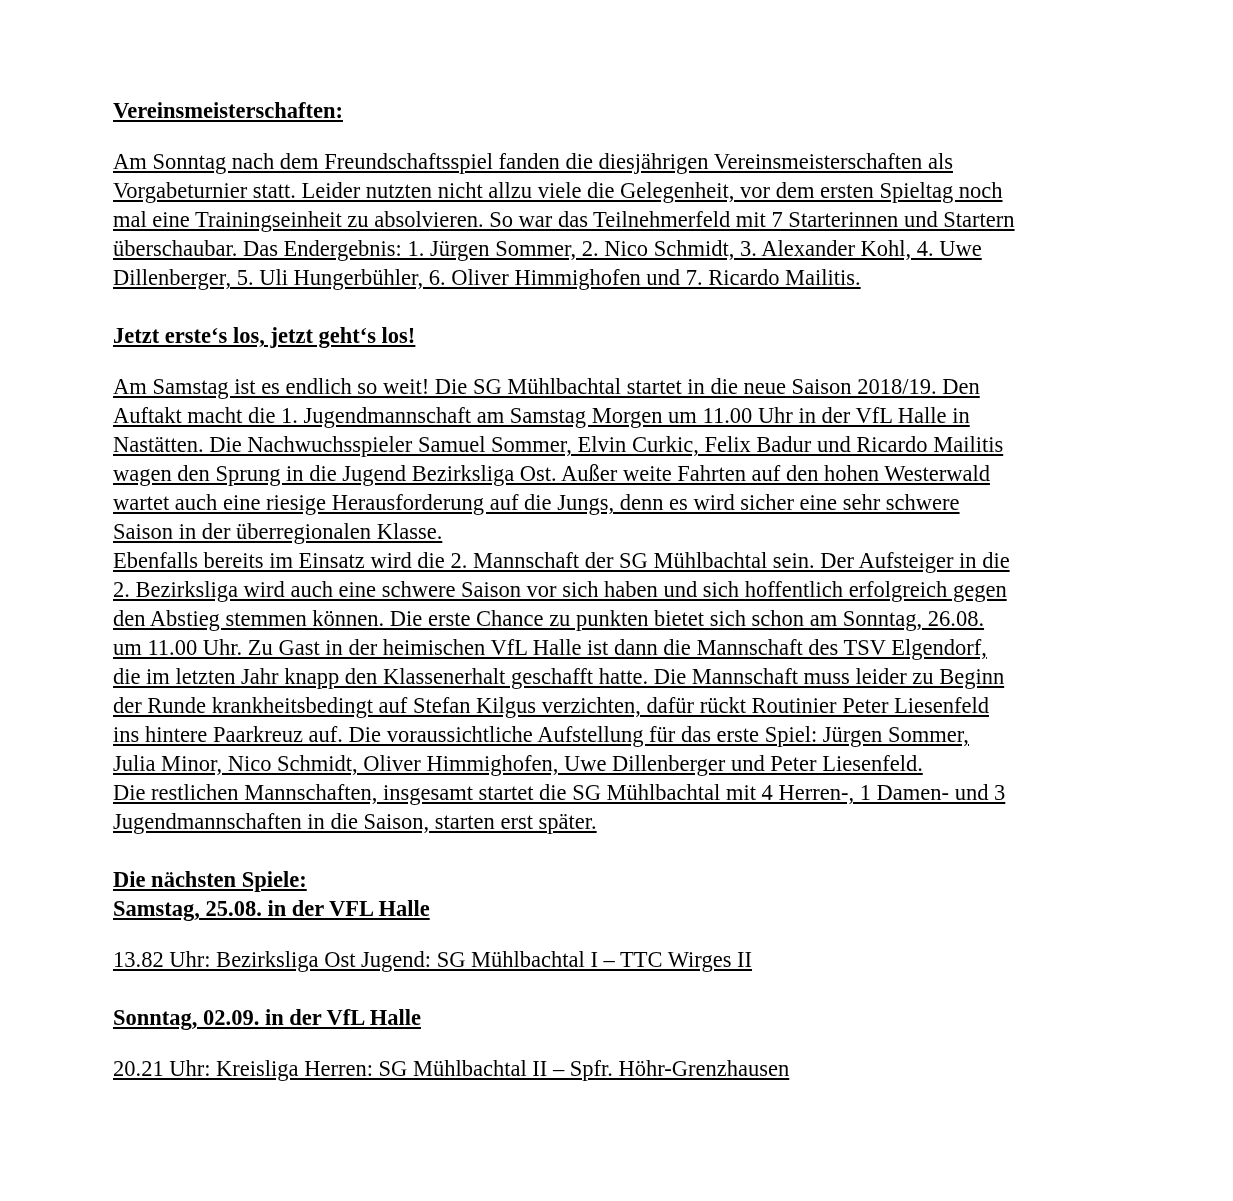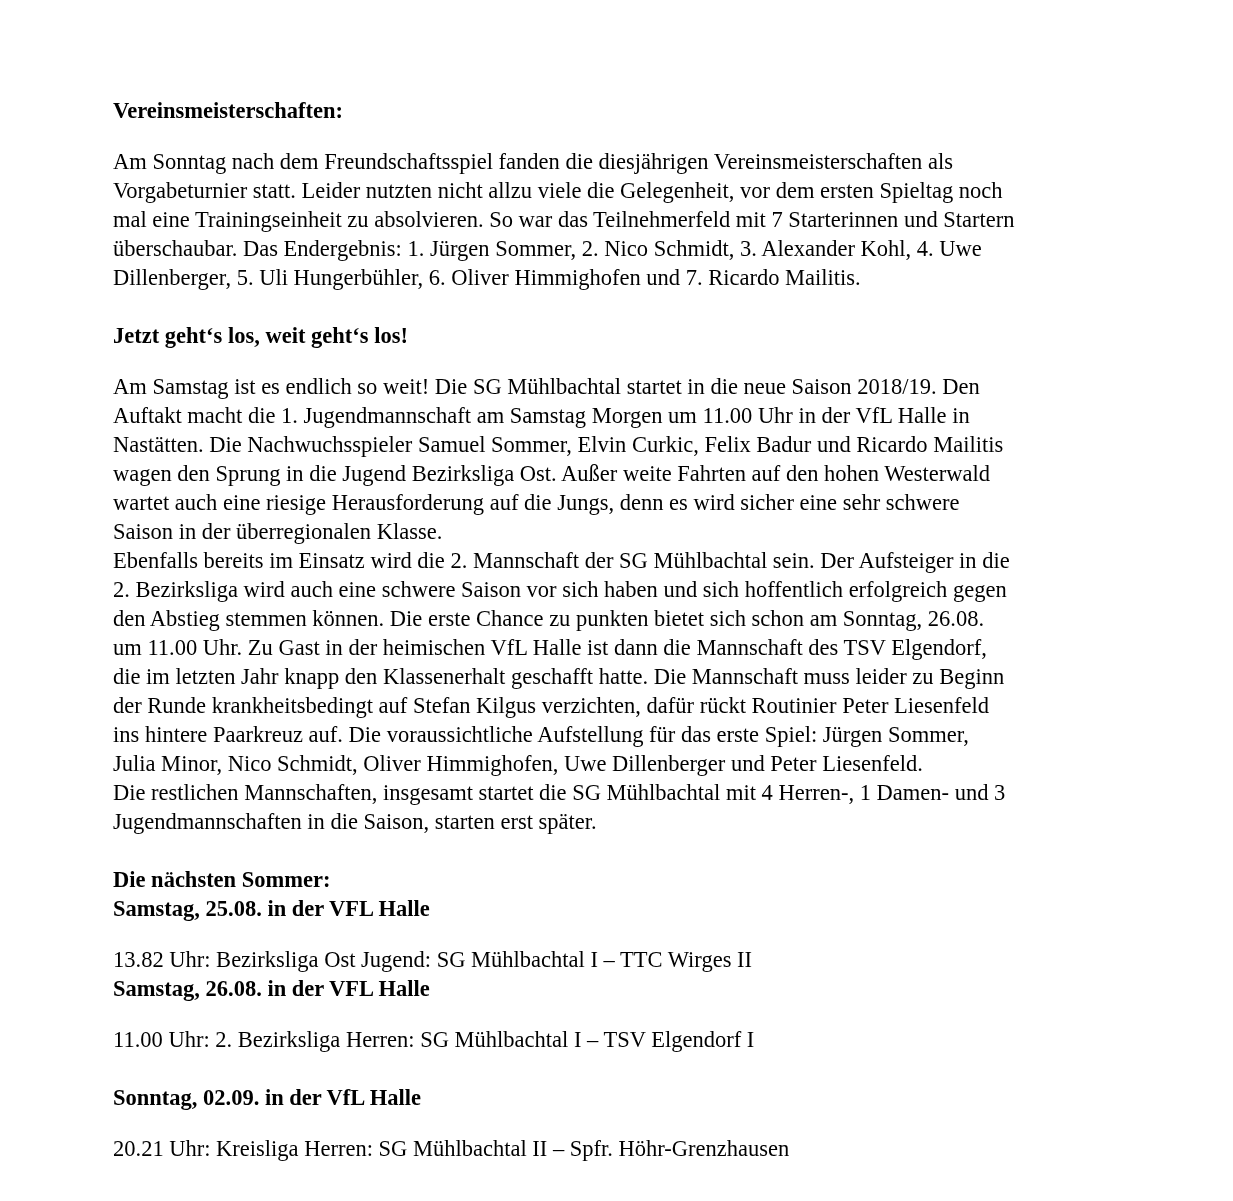--- a/index.html
+++ b/index.html
@@ -13,20 +13,21 @@
     overflow: hidden;
     position: relative;
     font-family: "Liberation Serif", "DejaVu Serif", serif;
     color: #000000;
   }
   .page {
     position: absolute;
     top: 96px;
     left: 113px;
     width: 1060px;
+    text-decoration: underline;
   }
   .page h2, .page h3, .page p {
     margin: 0;
     padding: 0;
     font-size: 22.5px;
     line-height: 29px;
     white-space: pre;
     color: #000000;
   }
   .page h2, .page h3 {
@@ -50,21 +51,21 @@
     <p>Am Sonntag nach dem Freundschaftsspiel fanden die diesjährigen Vereinsmeisterschaften als
 Vorgabeturnier statt. Leider nutzten nicht allzu viele die Gelegenheit, vor dem ersten Spieltag noch
 mal eine Trainingseinheit zu absolvieren. So war das Teilnehmerfeld mit 7 Starterinnen und Startern
 überschaubar. Das Endergebnis: 1. Jürgen Sommer, 2. Nico Schmidt, 3. Alexander Kohl, 4. Uwe
 Dillenberger, 5. Uli Hungerbühler, 6. Oliver Himmighofen und 7. Ricardo Mailitis.</p>
   </section>
 
   <div class="blank-line"></div>
 
   <section>
-    <h2>Jetzt geht‘s los, weit geht‘s los!</h2>
+    <h2>Jetzt erste‘s los, jetzt geht‘s los!</h2>
     <p>Am Samstag ist es endlich so weit! Die SG Mühlbachtal startet in die neue Saison 2018/19. Den
 Auftakt macht die 1. Jugendmannschaft am Samstag Morgen um 11.00 Uhr in der VfL Halle in
 Nastätten. Die Nachwuchsspieler Samuel Sommer, Elvin Curkic, Felix Badur und Ricardo Mailitis
 wagen den Sprung in die Jugend Bezirksliga Ost. Außer weite Fahrten auf den hohen Westerwald
 wartet auch eine riesige Herausforderung auf die Jungs, denn es wird sicher eine sehr schwere
 Saison in der überregionalen Klasse.
 Ebenfalls bereits im Einsatz wird die 2. Mannschaft der SG Mühlbachtal sein. Der Aufsteiger in die
 2. Bezirksliga wird auch eine schwere Saison vor sich haben und sich hoffentlich erfolgreich gegen
 den Abstieg stemmen können. Die erste Chance zu punkten bietet sich schon am Sonntag, 26.08.
 um 11.00 Uhr. Zu Gast in der heimischen VfL Halle ist dann die Mannschaft des TSV Elgendorf,
@@ -72,31 +73,27 @@
 der Runde krankheitsbedingt auf Stefan Kilgus verzichten, dafür rückt Routinier Peter Liesenfeld
 ins hintere Paarkreuz auf. Die voraussichtliche Aufstellung für das erste Spiel: Jürgen Sommer,
 Julia Minor, Nico Schmidt, Oliver Himmighofen, Uwe Dillenberger und Peter Liesenfeld.
 Die restlichen Mannschaften, insgesamt startet die SG Mühlbachtal mit 4 Herren-, 1 Damen- und 3
 Jugendmannschaften in die Saison, starten erst später.</p>
   </section>
 
   <div class="blank-line"></div>
 
   <section>
-    <h2>Die nächsten Sommer:</h2>
+    <h2>Die nächsten Spiele:</h2>
 
     <div>
       <h3>Samstag, 25.08. in der VFL Halle</h3>
       <p>13.82 Uhr: Bezirksliga Ost Jugend: SG Mühlbachtal I – TTC Wirges II</p>
     </div>
 
-    <div>
-      <h3>Samstag, 26.08. in der VFL Halle</h3>
-      <p>11.00 Uhr: 2. Bezirksliga Herren: SG Mühlbachtal I – TSV Elgendorf I</p>
-    </div>
   </section>
 
   <div class="blank-line"></div>
 
   <section>
     <div>
       <h3>Sonntag, 02.09. in der VfL Halle</h3>
       <p>20.21 Uhr: Kreisliga Herren: SG Mühlbachtal II – Spfr. Höhr-Grenzhausen</p>
     </div>
   </section>

